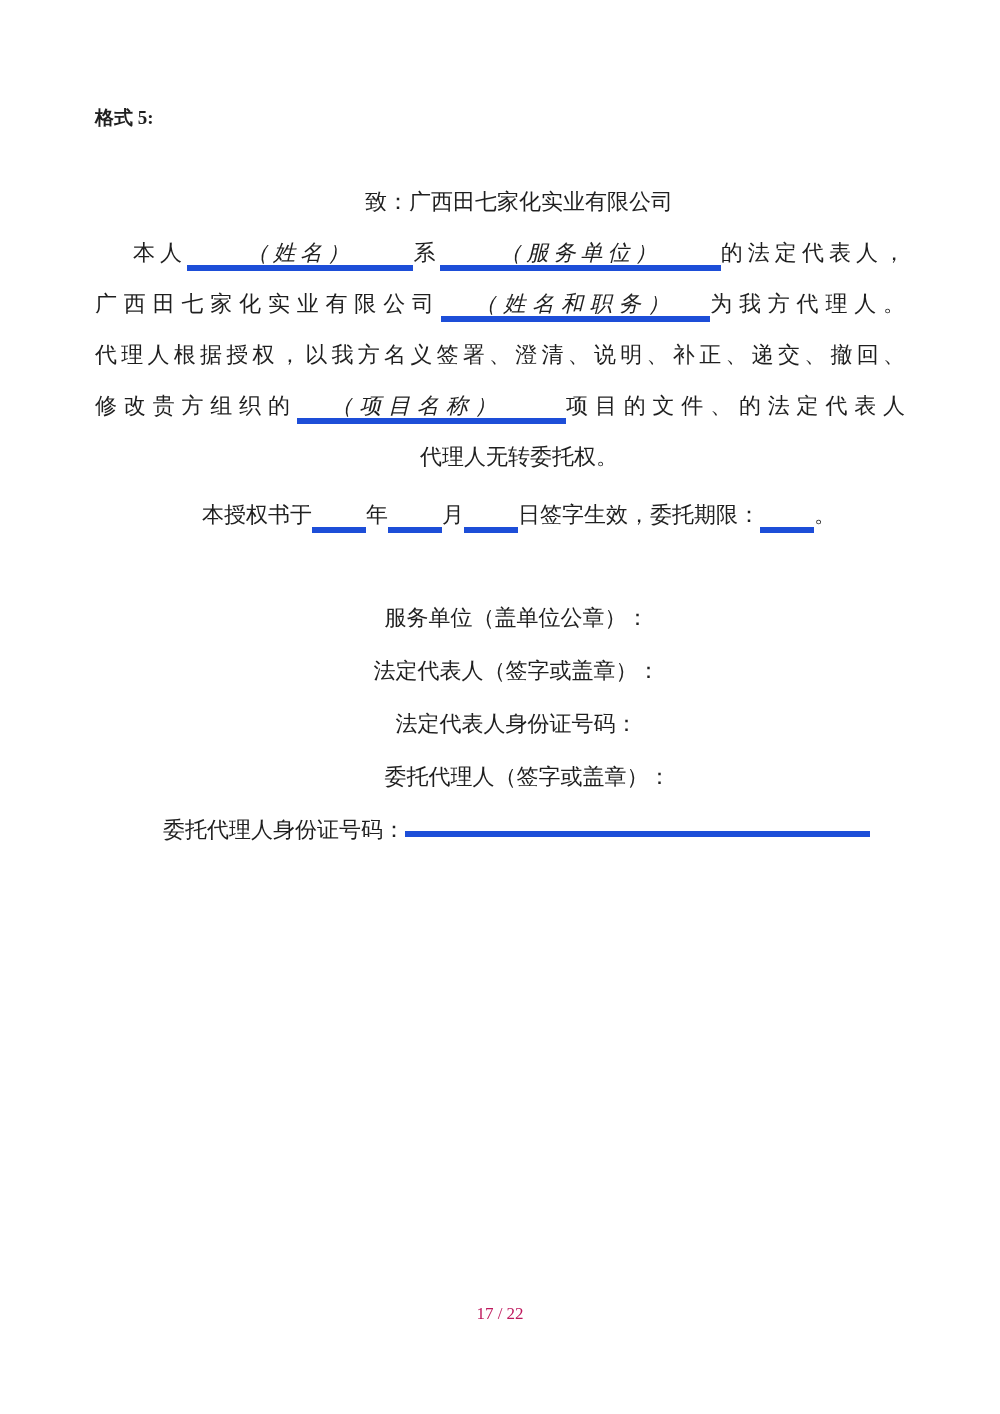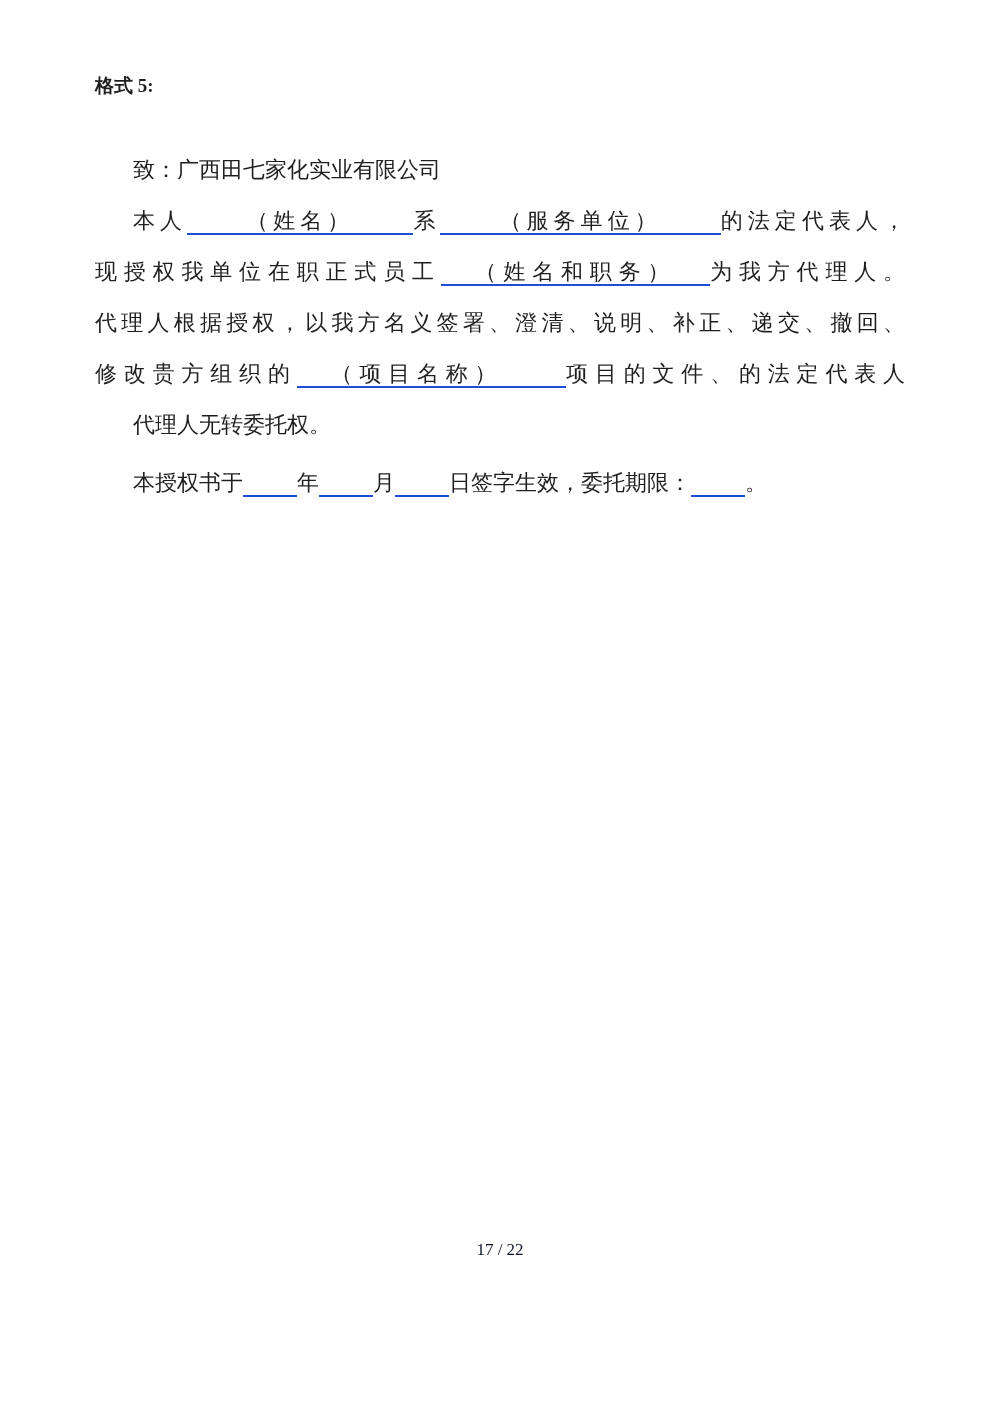--- a/index.html
+++ b/index.html
@@ -9,88 +9,96 @@
     width: 1000px;
     height: 1414px;
     position: relative;
     font-family: "Liberation Serif", "DejaVu Serif", serif;
     color: var(--text-color);
   }
   .page {
     position: absolute;
     inset: 0;
     background: #ffffff;
-    padding: 74px 95px 0 95px;
+    padding: 106px 95px 0 95px;
   }
   .format-label {
     font-size: 19px;
     font-weight: bold;
     line-height: 24px;
   }
   .doc-title {
     margin-top: 16px;
     text-align: center;
     font-size: 26px;
     font-weight: bold;
     line-height: 36px;
     letter-spacing: 1px;
   }
   .body-block {
     margin-top: 46px;
     font-size: 22px;
     line-height: 51px;
   }
-  .line { white-space: nowrap; }
+  .line { white-space: nowrap; text-align: center; }
   .indent { text-indent: 38px; }
   .justify {
     text-align: justify;
     text-align-last: justify;
     white-space: normal;
   }
   .gap-top { margin-top: 7px; }
   .sig-block {
     margin-top: 51px;
     font-size: 22px;
     line-height: 53px;
   }
   .sig-line { margin-left: 33px; }
   .sig-line.extra-indent { margin-left: 55px; }
   .blank {
-    border-bottom: 2px solid #1d4ed8;
+    border-bottom: 6px solid #1d4ed8;
     padding: 0 5px;
+    font-style: italic;
   }
   .blank.fixed {
     display: inline-block;
     height: 1.15em;
     vertical-align: baseline;
     padding: 0;
   }
   .footer {
     position: absolute;
-    top: 1240px;
+    top: 1304px;
     left: 0;
     width: 100%;
     text-align: center;
     font-size: 17px;
-    color: #0f172a;
+    color: #be185d;
   }
 </style>
 </head>
 <body>
 
 <div class="page">
 
   <div class="format-label">格式 5:</div>
 
 
   <div class="body-block">
     <div class="line indent"><span class="seg">致：广西田七家化实业有限公司</span></div>
     <div class="line indent justify"><span class="seg">本人</span><span class="blank">　　（姓名）　　</span><span class="seg">系</span><span class="blank">　　（服务单位）　　</span><span class="seg">的法定代表人，</span></div>
-    <div class="line justify"><span class="seg">现授权我单位在职正式员工</span><span class="blank">　（姓名和职务）　</span><span class="seg">为我方代理人。</span></div>
+    <div class="line justify"><span class="seg">广西田七家化实业有限公司</span><span class="blank">　（姓名和职务）　</span><span class="seg">为我方代理人。</span></div>
     <div class="line justify"><span class="seg">代理人根据授权，以我方名义签署、澄清、说明、补正、递交、撤回、</span></div>
     <div class="line justify"><span class="seg">修改贵方组织的</span><span class="blank">　（项目名称）　　</span><span class="seg">项目的文件、的法定代表人</span></div>
     <div class="line indent"><span class="seg">代理人无转委托权。</span></div>
     <div class="line indent gap-top"><span class="seg">本授权书于</span><span class="blank">　　</span><span class="seg">年</span><span class="blank">　　</span><span class="seg">月</span><span class="blank">　　</span><span class="seg">日签字生效，委托期限：</span><span class="blank">　　</span><span class="seg">。</span></div>
   </div>
 
+  <div class="sig-block">
+    <div class="line sig-line"><span class="seg">服务单位（盖单位公章）：</span></div>
+    <div class="line sig-line"><span class="seg">法定代表人（签字或盖章）：</span></div>
+    <div class="line sig-line"><span class="seg">法定代表人身份证号码：</span></div>
+    <div class="line sig-line extra-indent"><span class="seg">委托代理人（签字或盖章）：</span></div>
+    <div class="line sig-line"><span class="seg">委托代理人身份证号码：</span><span class="blank fixed" style="width: 465px;"></span></div>
+  </div>
 
   <div class="footer">17 / 22</div>
 </div>
 
 </body></html>

